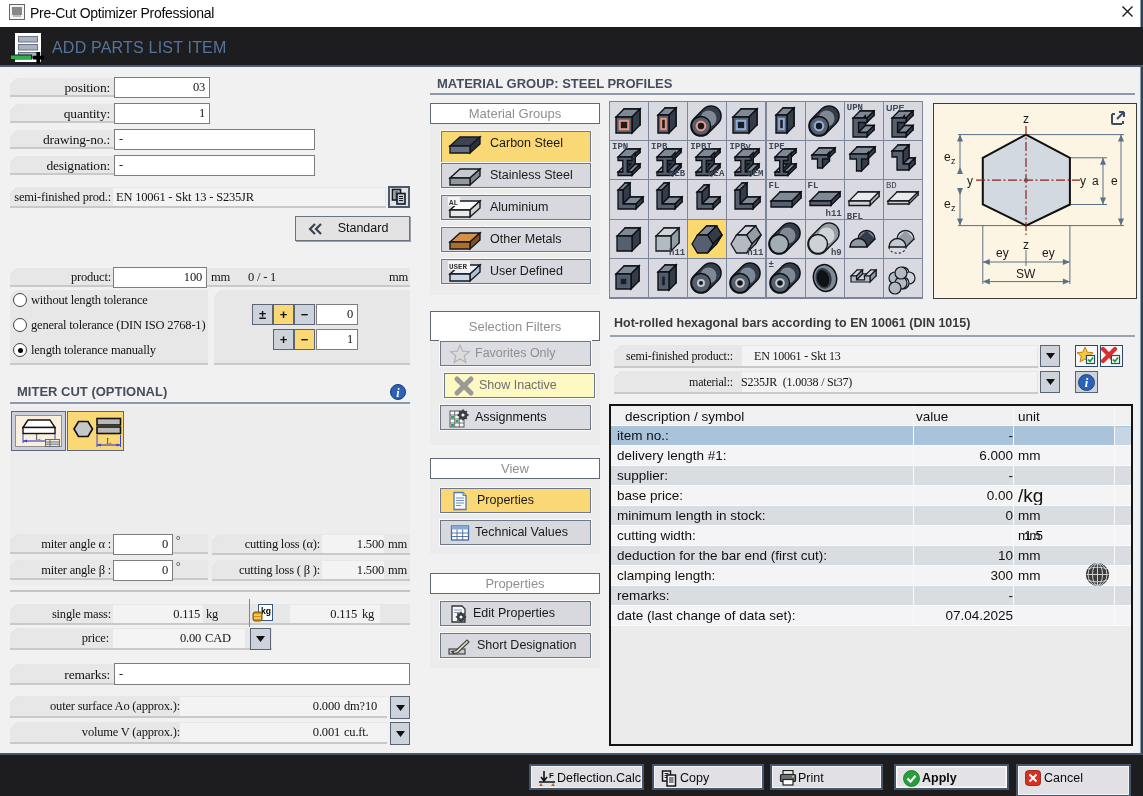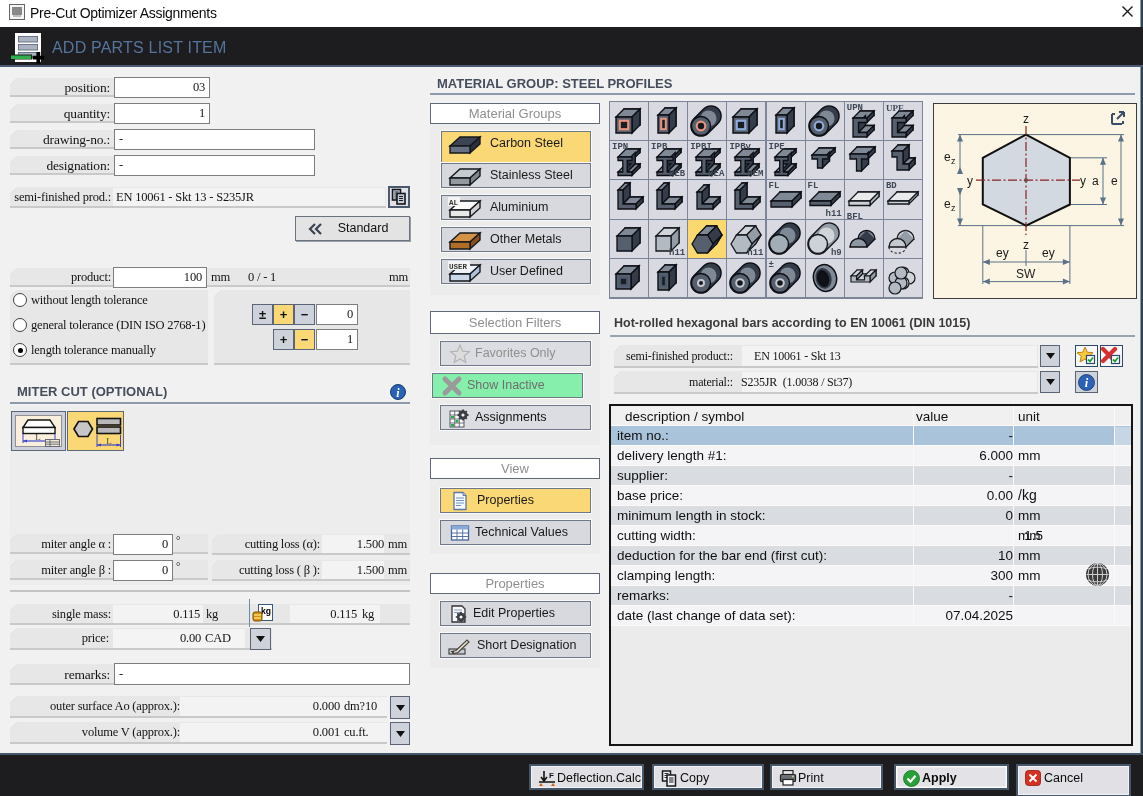--- a/index.html
+++ b/index.html
@@ -14,21 +14,21 @@
 .phead{background:#fff;border:1px solid #5f6978;color:#8f8f8f;font-size:13px;display:flex;align-items:center;justify-content:center;}
 .ddbtn{background:#ced2da;border:1px solid #5a6474;display:flex;align-items:center;justify-content:center;}
 .fbtn{background:#e1e1e5;border:2px solid #47576a;box-shadow:inset 0 0 0 1px #f2f2f4;display:flex;align-items:center;color:#0a0a0a;font-size:12.5px;white-space:nowrap;}
 </style></head><body>
 
 <div class="abs" style="left:0px;top:0px;width:1143px;height:27px;background:#fff;"></div>
 <div class="abs" style="left:9px;top:4px;width:16px;height:16px;background:#f4f4f4;border:1px solid #666;">
     <div class="abs" style="left:2px;top:2px;width:10px;height:8px;background:#888;"></div>
     <div class="abs" style="left:3px;top:10px;width:8px;height:2px;background:#bbb;"></div>
   </div>
-<div class="abs" style="left:30px;top:4px;width:400px;height:18px;font-size:14px;letter-spacing:-0.3px;color:#0a0a0a;line-height:18px;">Pre-Cut Optimizer Assignments</div>
+<div class="abs" style="left:30px;top:4px;width:400px;height:18px;font-size:14px;letter-spacing:-0.3px;color:#0a0a0a;line-height:18px;">Pre-Cut Optimizer Professional</div>
 <svg class="abs" style="left:1121px;top:5px;" width="13" height="13">
     <path d="M1.5 1.5 L11.5 11.5 M11.5 1.5 L1.5 11.5" stroke="#1a1a1a" stroke-width="1.4"></path>
   </svg>
 <div class="abs" style="left:1140px;top:0px;width:1px;height:796px;background:#8d9aa8;"></div>
 <div class="abs" style="left:1141px;top:0px;width:2px;height:796px;background:#2e4258;"></div>
 <div class="abs" style="left:0px;top:27px;width:1143px;height:38px;background:#1d1d1f;"></div>
 <div class="abs" style="left:0px;top:65px;width:1143px;height:2px;background:#4b5c72;"></div>
 <svg class="abs" style="left:9px;top:31px;" width="36" height="33">
 <rect x="6" y="2" width="26" height="29" fill="#fff"></rect>
 <rect x="9.5" y="5.5" width="19" height="5.5" fill="#a9b3c1" stroke="#6b7585" stroke-width="1"></rect>
@@ -252,28 +252,28 @@
     <div class="abs" style="left:6px;top:1px;"><svg width="34" height="22" viewBox="0 0 34 22">
  <path d="M2 13 L12 4 L32 4 L22 13 Z" fill="#eef2fa" stroke="#15181d" stroke-width="1.4"></path>
  <path d="M22 13 L32 4 L32 11 L22 20 Z" fill="#b0c0d8" stroke="#15181d" stroke-width="1.4"></path>
  <path d="M2 13 L22 13 L22 20 L2 20 Z" fill="#ccd8ea" stroke="#15181d" stroke-width="1.4"></path>
         <rect x="0" y="0" width="22" height="9" fill="#f4f4f4"></rect>
         <text x="1" y="7.5" font-size="7.5" font-weight="bold" fill="#333" font-family="Liberation Mono">USER</text>
       </svg></div>
     <div class="abs" style="left:48px;top:0;line-height:23px;">User Defined</div>
   </div>
 <div class="abs" style="left:430px;top:311px;width:170px;height:134px;background:#ececec;"></div>
-<div class="abs phead" style="left:430px;top:311px;width:170px;height:23px;">Selection Filters</div>
+<div class="abs phead" style="left:430px;top:311px;width:170px;height:30px;">Selection Filters</div>
 <div class="abs mbtn" style="left:440px;top:341px;width:151px;height:25px;background:#dcdde2;">
     <div class="abs" style="left:8px;top:1px;"><svg width="22" height="22" viewBox="0 0 22 22">
         <path d="M11 2 L13.6 8.2 L20.3 8.7 L15.2 13 L16.8 19.5 L11 16 L5.2 19.5 L6.8 13 L1.7 8.7 L8.4 8.2 Z" fill="#dcdcdc" stroke="#b4b4b4" stroke-width="1.2"></path>
       </svg></div>
     <div class="abs" style="left:34px;top:0;line-height:23px;color:#8f8f8f;">Favorites Only</div>
   </div>
-<div class="abs mbtn" style="left:432px;top:373px;width:151px;height:25px;background:#86efac;">
+<div class="abs mbtn" style="left:444px;top:373px;width:151px;height:25px;background:#fef9c3;">
     <div class="abs" style="left:8px;top:1px;"><svg width="22" height="22" viewBox="0 0 22 22">
         <path d="M4 4 L18 18 M18 4 L4 18" stroke="#9a9a9a" stroke-width="5" stroke-linecap="round"></path>
       </svg></div>
     <div class="abs" style="left:34px;top:0;line-height:23px;color:#6e6e6e;">Show Inactive</div>
   </div>
 <div class="abs mbtn" style="left:440px;top:405px;width:151px;height:25px;background:#dcdde2;">
     <div class="abs" style="left:8px;top:1px;"><svg width="22" height="22" viewBox="0 0 22 22">
         <rect x="1" y="4" width="14" height="16" fill="#f8f8f8" stroke="#556" stroke-width="1"></rect>
         <path d="M1 8 h14 M1 12 h14 M1 16 h14 M5.7 4 v16 M10.3 4 v16" stroke="#556" stroke-width="0.8"></path>
         <rect x="2" y="9" width="3" height="2.5" fill="#2aa84a"></rect>
@@ -395,21 +395,21 @@
         <g>
           <polygon points="14.0,5.0 28.0,5.0 28.0,9.5 19.5,9.5 19.5,19.5 28.0,19.5 28.0,24.0 14.0,24.0" fill="#343c49" stroke="#0c0f14" stroke-width="1.3"></polygon>
           <polygon points="7.0,12.0 21.0,12.0 28.0,5.0 14.0,5.0" fill="#7f8996" stroke="#0c0f14" stroke-width="1.3"></polygon>
           <polygon points="21.0,12.0 21.0,16.5 28.0,9.5 28.0,5.0" fill="#343c49" stroke="#0c0f14" stroke-width="1.3"></polygon>
           <polygon points="12.5,16.5 12.5,26.5 19.5,19.5 19.5,9.5" fill="#343c49" stroke="#0c0f14" stroke-width="1.3"></polygon>
           <polygon points="12.5,26.5 21.0,26.5 28.0,19.5 19.5,19.5" fill="#7f8996" stroke="#0c0f14" stroke-width="1.3"></polygon>
           <polygon points="21.0,26.5 21.0,31.0 28.0,24.0 28.0,19.5" fill="#343c49" stroke="#0c0f14" stroke-width="1.3"></polygon>
           <polygon points="7.0,12.0 21.0,12.0 21.0,16.5 12.5,16.5 12.5,26.5 21.0,26.5 21.0,31.0 7.0,31.0" fill="#565f6d" stroke="#0c0f14" stroke-width="1.3"></polygon>
         </g>
       </g>
-    </svg><div class="abs" style="left:2px;top:1px;font-size:9px;font-weight:bold;color:#3f4854;font-family:Liberation Serif, serif;">UPE</div></div>
+    </svg><div class="abs" style="left:2px;top:1px;font-size:9px;font-weight:bold;color:#3f4854;font-family:Liberation Sans, sans-serif;">UPE</div></div>
 <div class="abs" style="left:610.0px;top:141.2px;width:38.1px;height:38.2px;background:#d9d9e1;"><svg width="38" height="38" viewBox="0 0 38 38">
       <g transform="translate(2,4)">
         <g>
           <polygon points="14.0,4.0 28.0,4.0 28.0,7.5 23.2,7.5 23.2,19.0 28.0,19.0 28.0,22.5 14.0,22.5 14.0,19.0 18.8,19.0 18.8,7.5 14.0,7.5" fill="#343c49" stroke="#0c0f14" stroke-width="1.3"></polygon>
           <polygon points="6.0,12.0 20.0,12.0 28.0,4.0 14.0,4.0" fill="#7f8996" stroke="#0c0f14" stroke-width="1.3"></polygon>
           <polygon points="20.0,12.0 20.0,15.5 28.0,7.5 28.0,4.0" fill="#343c49" stroke="#0c0f14" stroke-width="1.3"></polygon>
           <polygon points="15.2,15.5 15.2,27.0 23.2,19.0 23.2,7.5" fill="#343c49" stroke="#0c0f14" stroke-width="1.3"></polygon>
           <polygon points="15.2,27.0 20.0,27.0 28.0,19.0 23.2,19.0" fill="#7f8996" stroke="#0c0f14" stroke-width="1.3"></polygon>
           <polygon points="20.0,27.0 20.0,30.5 28.0,22.5 28.0,19.0" fill="#343c49" stroke="#0c0f14" stroke-width="1.3"></polygon>
           <polygon points="6.0,27.0 10.8,27.0 18.8,19.0 14.0,19.0" fill="#7f8996" stroke="#0c0f14" stroke-width="1.3"></polygon>
@@ -565,21 +565,21 @@
         <polygon points="4.0,21.0 25.0,21.0 25.0,25.5 4.0,25.5" fill="#ccd1d6" stroke="#15191e" stroke-width="1.3"></polygon>
       </g>
     </svg><div class="abs" style="left:2px;top:1px;font-size:9px;font-weight:bold;color:#3f4854;font-family:'Liberation Mono',monospace;margin-top:31px;">BFL</div></div>
 <div class="abs" style="left:883.9px;top:180.4px;width:38.1px;height:38.2px;background:#d9d9e1;"><svg width="38" height="38" viewBox="0 0 38 38">
       <g>
         <polygon points="13.0,12.0 34.0,12.0 34.0,15.0 13.0,15.0" fill="#adb4bb" stroke="#15191e" stroke-width="1.3"></polygon>
         <polygon points="4.0,21.0 25.0,21.0 34.0,12.0 13.0,12.0" fill="#e8eaec" stroke="#15191e" stroke-width="1.3"></polygon>
         <polygon points="25.0,21.0 25.0,24.0 34.0,15.0 34.0,12.0" fill="#adb4bb" stroke="#15191e" stroke-width="1.3"></polygon>
         <polygon points="4.0,21.0 25.0,21.0 25.0,24.0 4.0,24.0" fill="#ccd1d6" stroke="#15191e" stroke-width="1.3"></polygon>
       </g>
-    </svg><div class="abs" style="left:2px;top:1px;font-size:9px;font-weight:bold;color:#3f4854;font-family:'Liberation Mono',monospace;">BD</div></div>
+    </svg><div class="abs" style="left:2px;top:1px;font-size:9px;font-weight:normal;color:#3f4854;font-family:'Liberation Mono',monospace;">BD</div></div>
 <div class="abs" style="left:610.0px;top:219.6px;width:38.1px;height:38.2px;background:#d9d9e1;"><svg width="38" height="38" viewBox="0 0 38 38">
       <g>
         <polygon points="15.0,8.0 30.0,8.0 30.0,23.0 15.0,23.0" fill="#343c49" stroke="#0c0f14" stroke-width="1.3"></polygon>
         <polygon points="7.0,16.0 22.0,16.0 30.0,8.0 15.0,8.0" fill="#7f8996" stroke="#0c0f14" stroke-width="1.3"></polygon>
         <polygon points="22.0,16.0 22.0,31.0 30.0,23.0 30.0,8.0" fill="#343c49" stroke="#0c0f14" stroke-width="1.3"></polygon>
         <polygon points="7.0,16.0 22.0,16.0 22.0,31.0 7.0,31.0" fill="#565f6d" stroke="#0c0f14" stroke-width="1.3"></polygon>
       </g>
     </svg></div>
 <div class="abs" style="left:649.1px;top:219.6px;width:38.1px;height:38.2px;background:#d9d9e1;"><svg width="38" height="38" viewBox="0 0 38 38">
       <g>
@@ -807,21 +807,21 @@
 <div class="abs" style="left:611px;top:446px;width:520px;height:19px;background:#f4f4f6;"></div>
 <div class="abs" style="left:617px;top:446px;width:296px;height:19px;font-size:13.5px;color:#101010;line-height:19px;white-space:nowrap;">delivery length #1:</div>
 <div class="abs" style="left:914px;top:446px;width:99px;height:19px;font-size:13.5px;color:#101010;line-height:19px;text-align:right;">6.000</div>
 <div class="abs" style="left:1018px;top:446px;width:60px;height:19px;font-size:13.5px;color:#101010;line-height:19px;">mm</div>
 <div class="abs" style="left:611px;top:466px;width:520px;height:19px;background:#d9dde2;"></div>
 <div class="abs" style="left:617px;top:466px;width:296px;height:19px;font-size:13.5px;color:#101010;line-height:19px;white-space:nowrap;">supplier:</div>
 <div class="abs" style="left:914px;top:466px;width:99px;height:19px;font-size:13.5px;color:#101010;line-height:19px;text-align:right;">-</div>
 <div class="abs" style="left:611px;top:486px;width:520px;height:19px;background:#f4f4f6;"></div>
 <div class="abs" style="left:617px;top:486px;width:296px;height:19px;font-size:13.5px;color:#101010;line-height:19px;white-space:nowrap;">base price:</div>
 <div class="abs" style="left:914px;top:486px;width:99px;height:19px;font-size:13.5px;color:#101010;line-height:19px;text-align:right;">0.00</div>
-<div class="abs" style="left:1018px;top:486px;width:60px;height:19px;font-size:14px;color:#101010;line-height:19px;">/kg</div>
+<div class="abs" style="left:1018px;top:486px;width:60px;height:19px;font-size:19px;color:#101010;line-height:19px;">/kg</div>
 <div class="abs" style="left:611px;top:506px;width:520px;height:19px;background:#d9dde2;"></div>
 <div class="abs" style="left:617px;top:506px;width:296px;height:19px;font-size:13.5px;color:#101010;line-height:19px;white-space:nowrap;">minimum length in stock:</div>
 <div class="abs" style="left:914px;top:506px;width:99px;height:19px;font-size:13.5px;color:#101010;line-height:19px;text-align:right;">0</div>
 <div class="abs" style="left:1018px;top:506px;width:60px;height:19px;font-size:13.5px;color:#101010;line-height:19px;">mm</div>
 <div class="abs" style="left:611px;top:526px;width:520px;height:19px;background:#f4f4f6;"></div>
 <div class="abs" style="left:617px;top:526px;width:296px;height:19px;font-size:13.5px;color:#101010;line-height:19px;white-space:nowrap;">cutting width:</div>
 <div class="abs" style="left:944px;top:526px;width:99px;height:19px;font-size:13.5px;color:#101010;line-height:19px;text-align:right;">1.5</div>
 <div class="abs" style="left:1018px;top:526px;width:60px;height:19px;font-size:13.5px;color:#101010;line-height:19px;">mm</div>
 <div class="abs" style="left:611px;top:546px;width:520px;height:19px;background:#d9dde2;"></div>
 <div class="abs" style="left:617px;top:546px;width:296px;height:19px;font-size:13.5px;color:#101010;line-height:19px;white-space:nowrap;">deduction for the bar end (first cut):</div>

